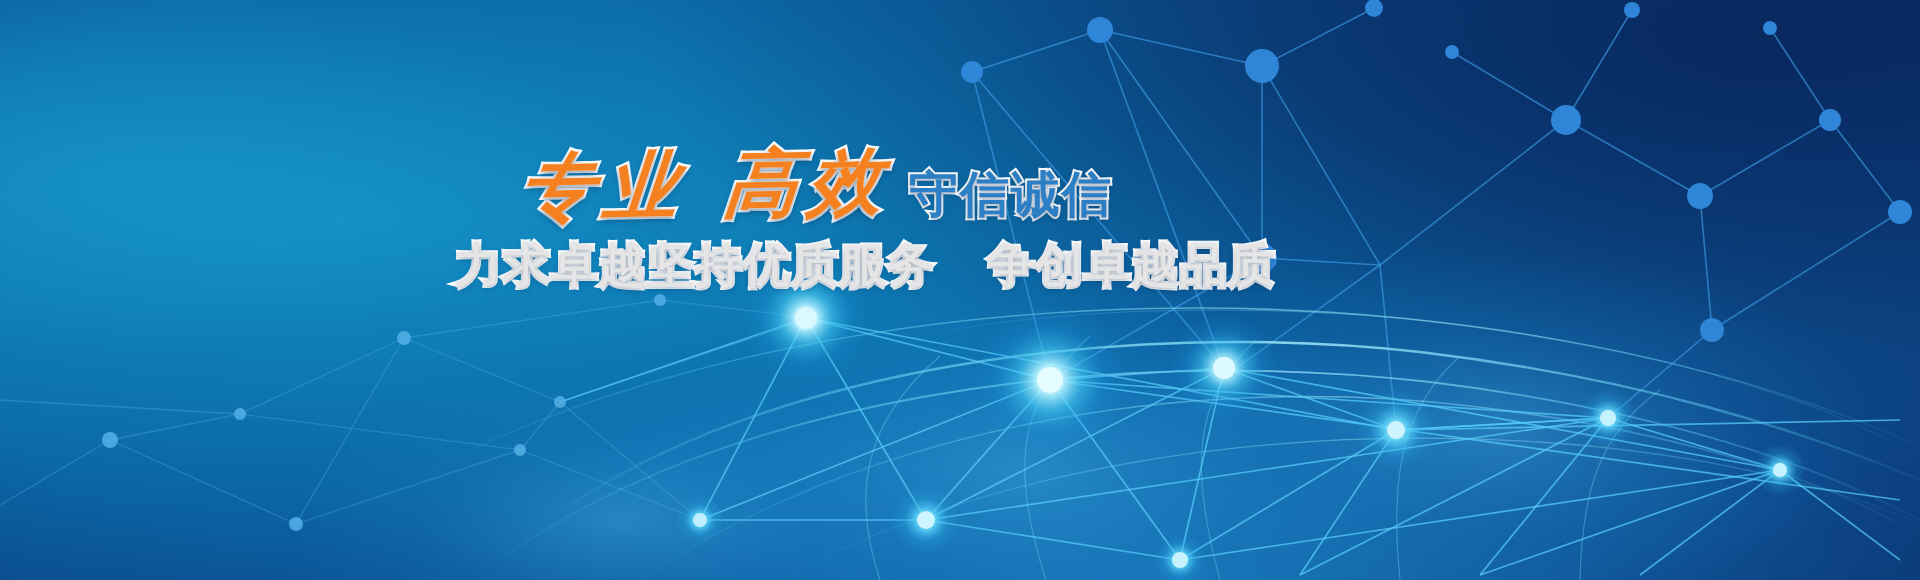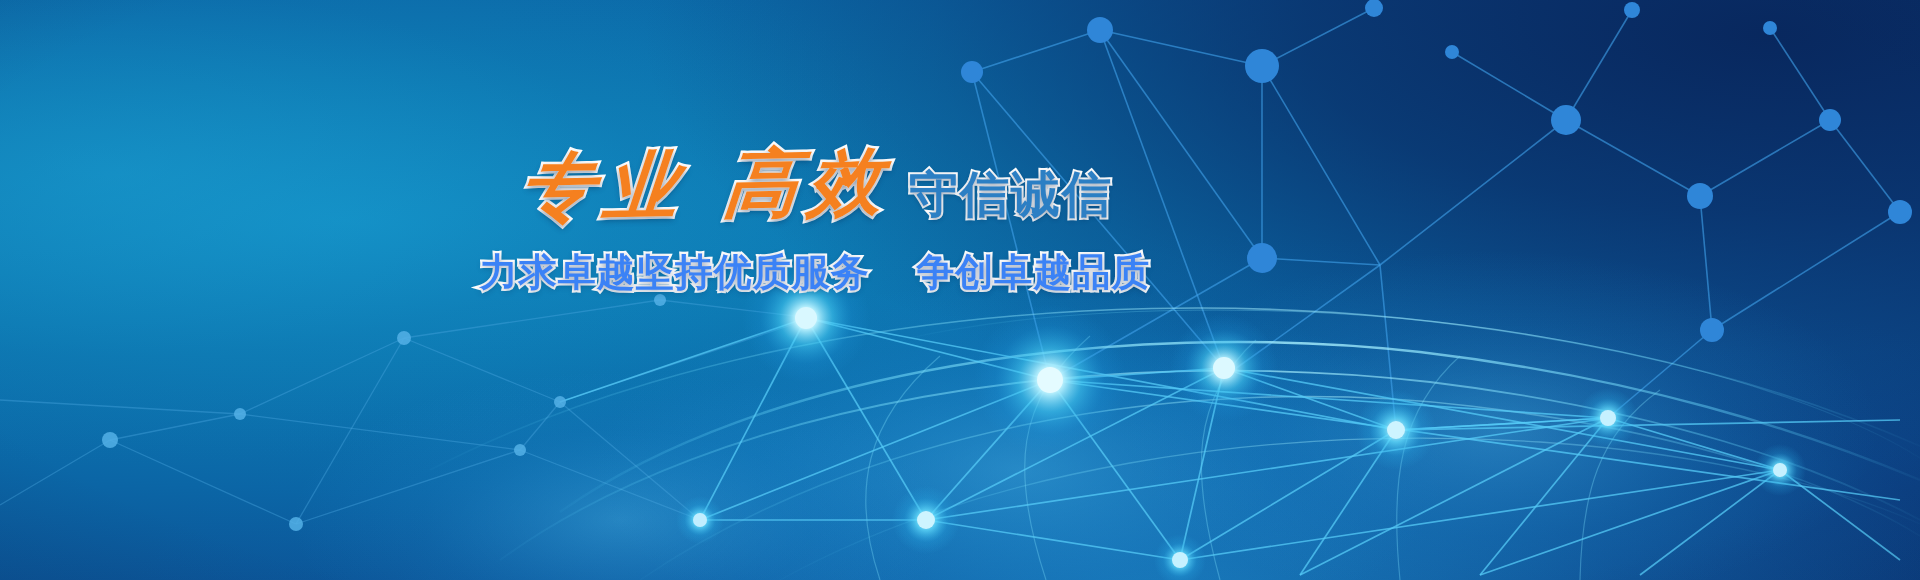--- a/index.html
+++ b/index.html
@@ -84,27 +84,27 @@
     letter-spacing:2px;
     color:#2c7fc4;
     -webkit-text-stroke:4px #ffffff;
     paint-order:stroke fill;
     position:relative;
     top:-6px;
     text-shadow:0 2px 5px rgba(3,30,70,0.4);
     margin-top:48px;
   }
   .line2{
-    margin-top:27px;
+    margin-top:14px;
     white-space:nowrap;
     font-family:"DejaVu Sans","Liberation Sans",sans-serif;
-    font-size:38px;
+    font-size:47px;
     font-weight:bold;
     letter-spacing:1px;
-    color:#3b82f6;
+    color:#e5e5e5;
     -webkit-text-stroke:4.5px #ffffff;
     paint-order:stroke fill;
     line-height:1.1;
     text-shadow:0 2px 6px rgba(3,30,70,0.4);
   }
   .gapchar{display:inline-block;width:18px;}
 </style>
 </head>
 <body>
 

